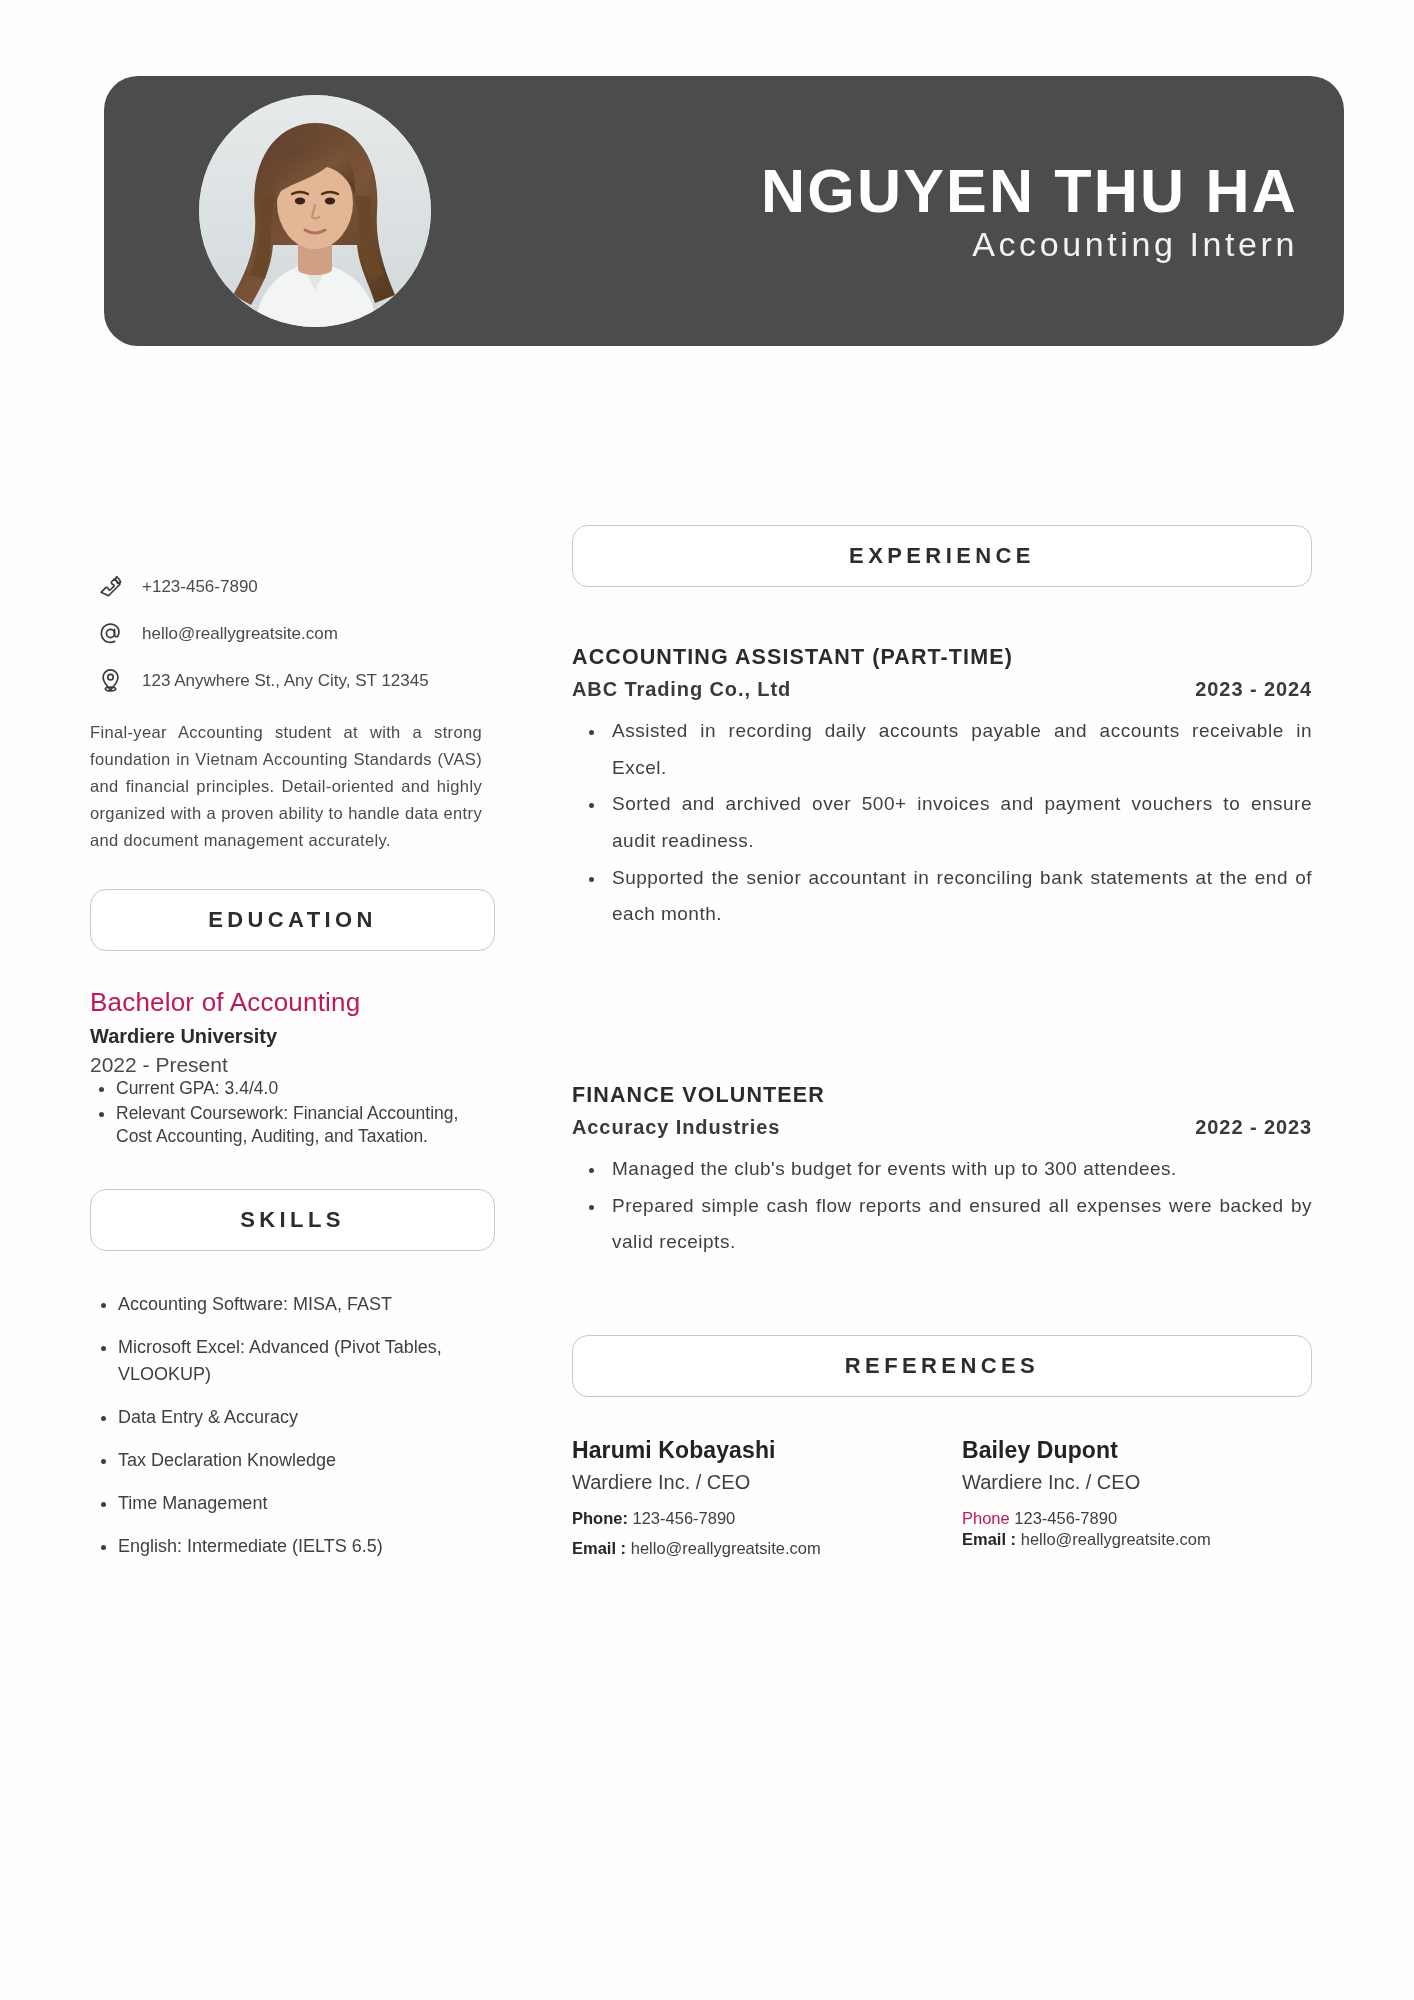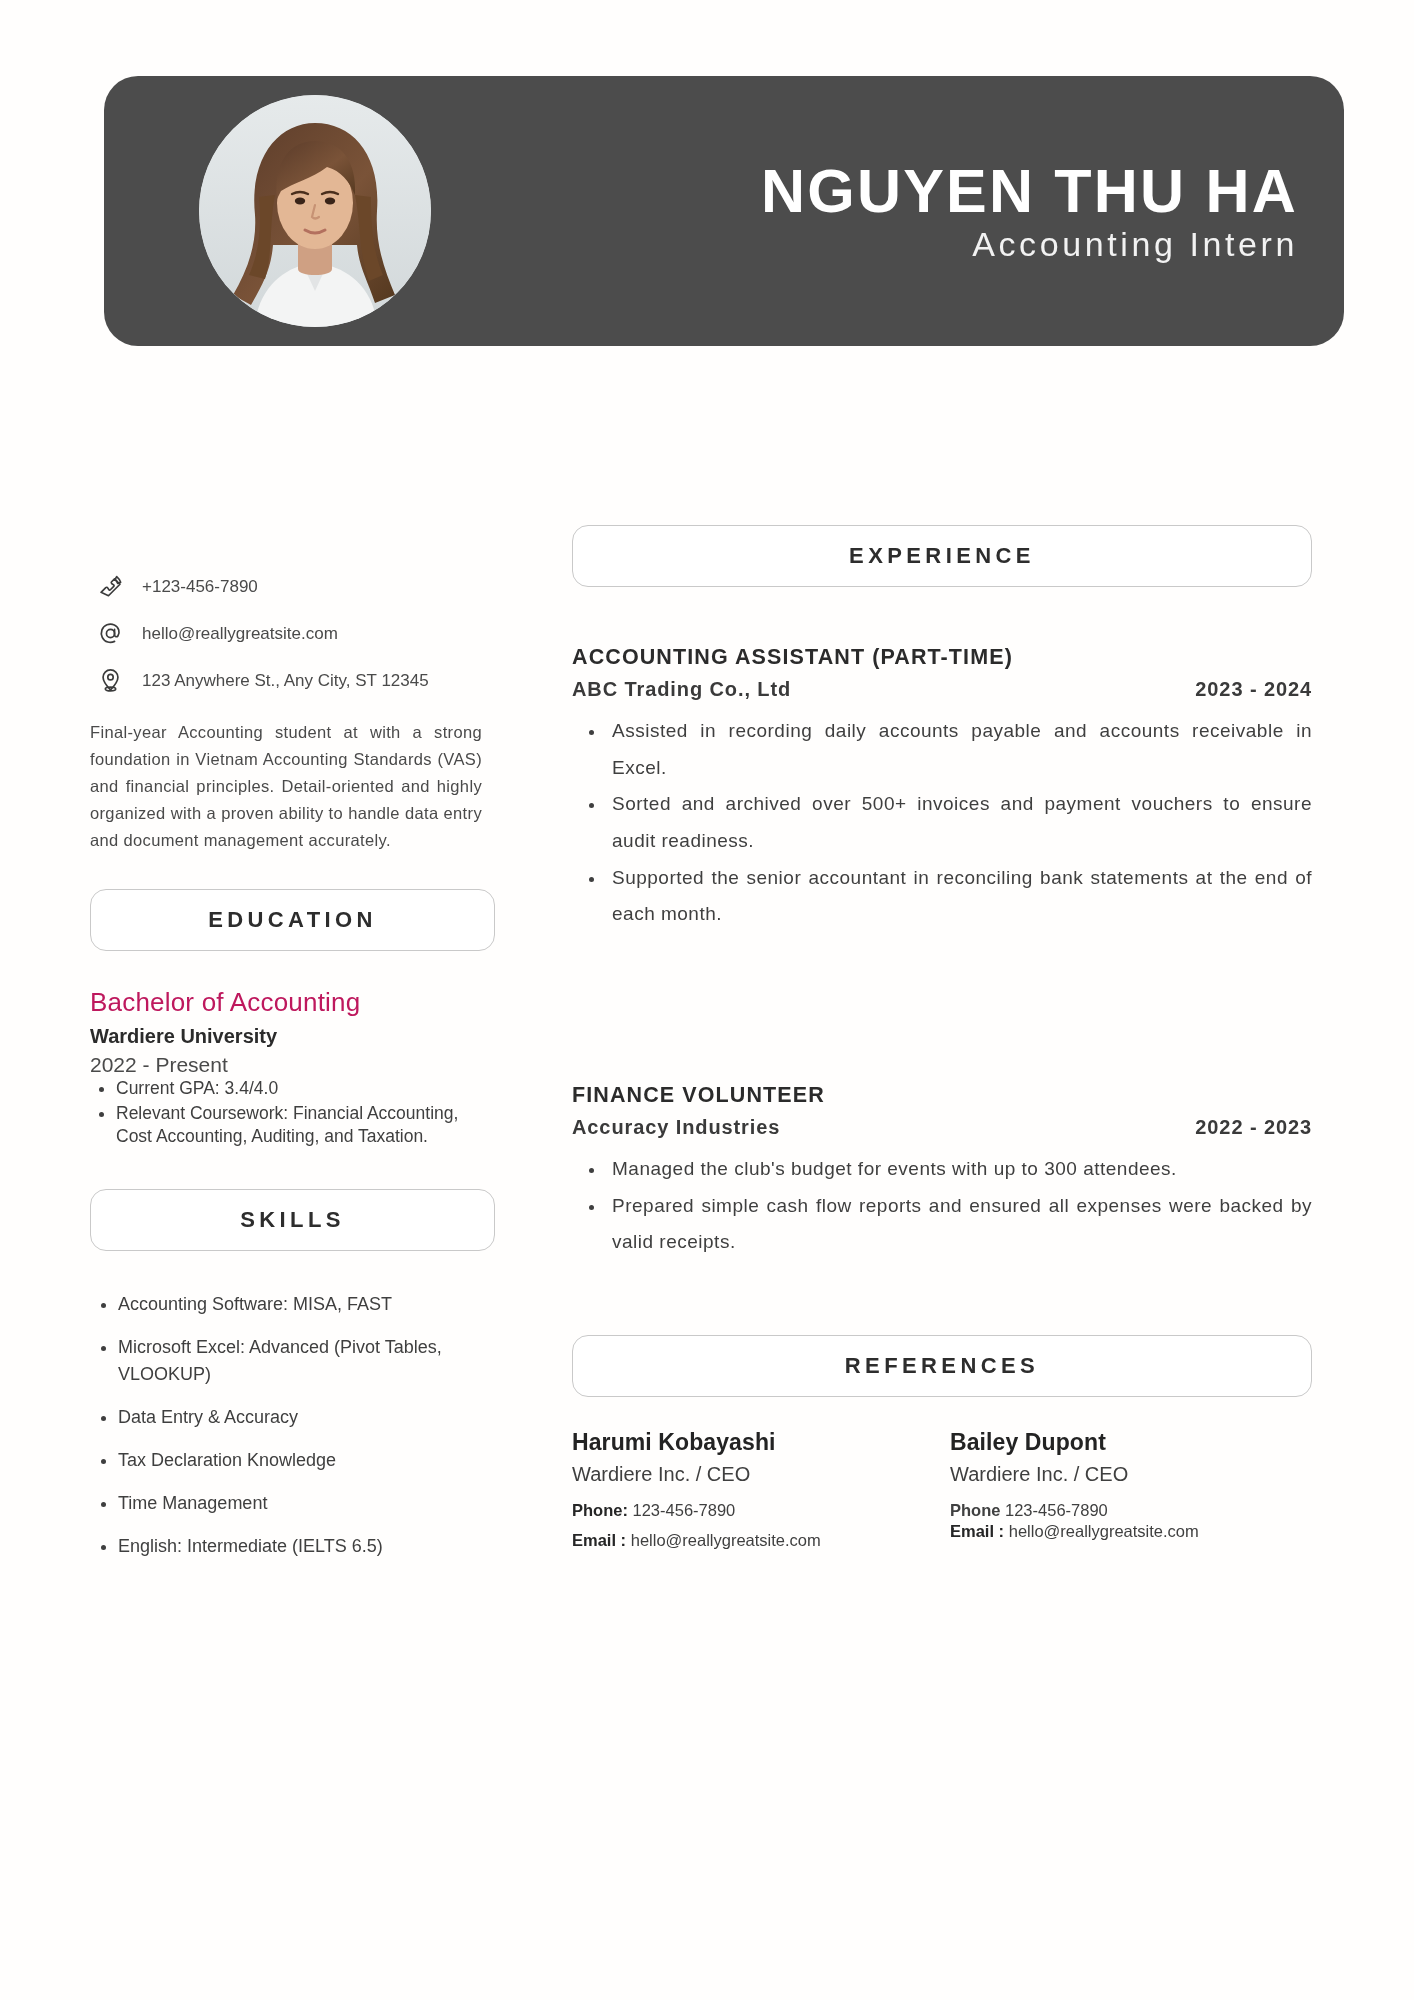--- a/index.html
+++ b/index.html
@@ -218,23 +218,23 @@
     line-height: 1.93;
     color: #3f3f3f;
     text-align: justify;
     letter-spacing: 0.5px;
     padding-left: 6px;
   }
   .exp-bullets li::marker { font-size: 18px; }
 
   
   .ref-grid {
-    margin-top: 32px;
-    display: flex;
-    gap: 48px;
+    margin-top: 40px;
+    display: flex;
+    gap: 60px;
   }
   .ref-card { width: 330px; }
   .ref-name {
     font-size: 23px;
     font-weight: 700;
     color: #232323;
     letter-spacing: 0.1px;
   }
   .ref-role {
     margin-top: 7px;
@@ -247,22 +247,22 @@
     font-size: 16.5px;
     color: #3f3f3f;
     line-height: 1.25;
   }
   .ref-line .lbl { font-weight: 700; color: #262626; }
   .ref-line.tight { margin-top: 9px; }
 
   
   .ref-line.wrap-lbl { margin-top: 14px; }
   .ref-line.wrap-lbl .lbl-wrap {
-    font-weight: 700;
-    color: #404040;
+    font-weight: 400;
+    color: #be185d;
     display: inline;
   }
 </style>
 </head>
 <body>
 
 <div class="page">
 
   <div class="header-banner">
 

